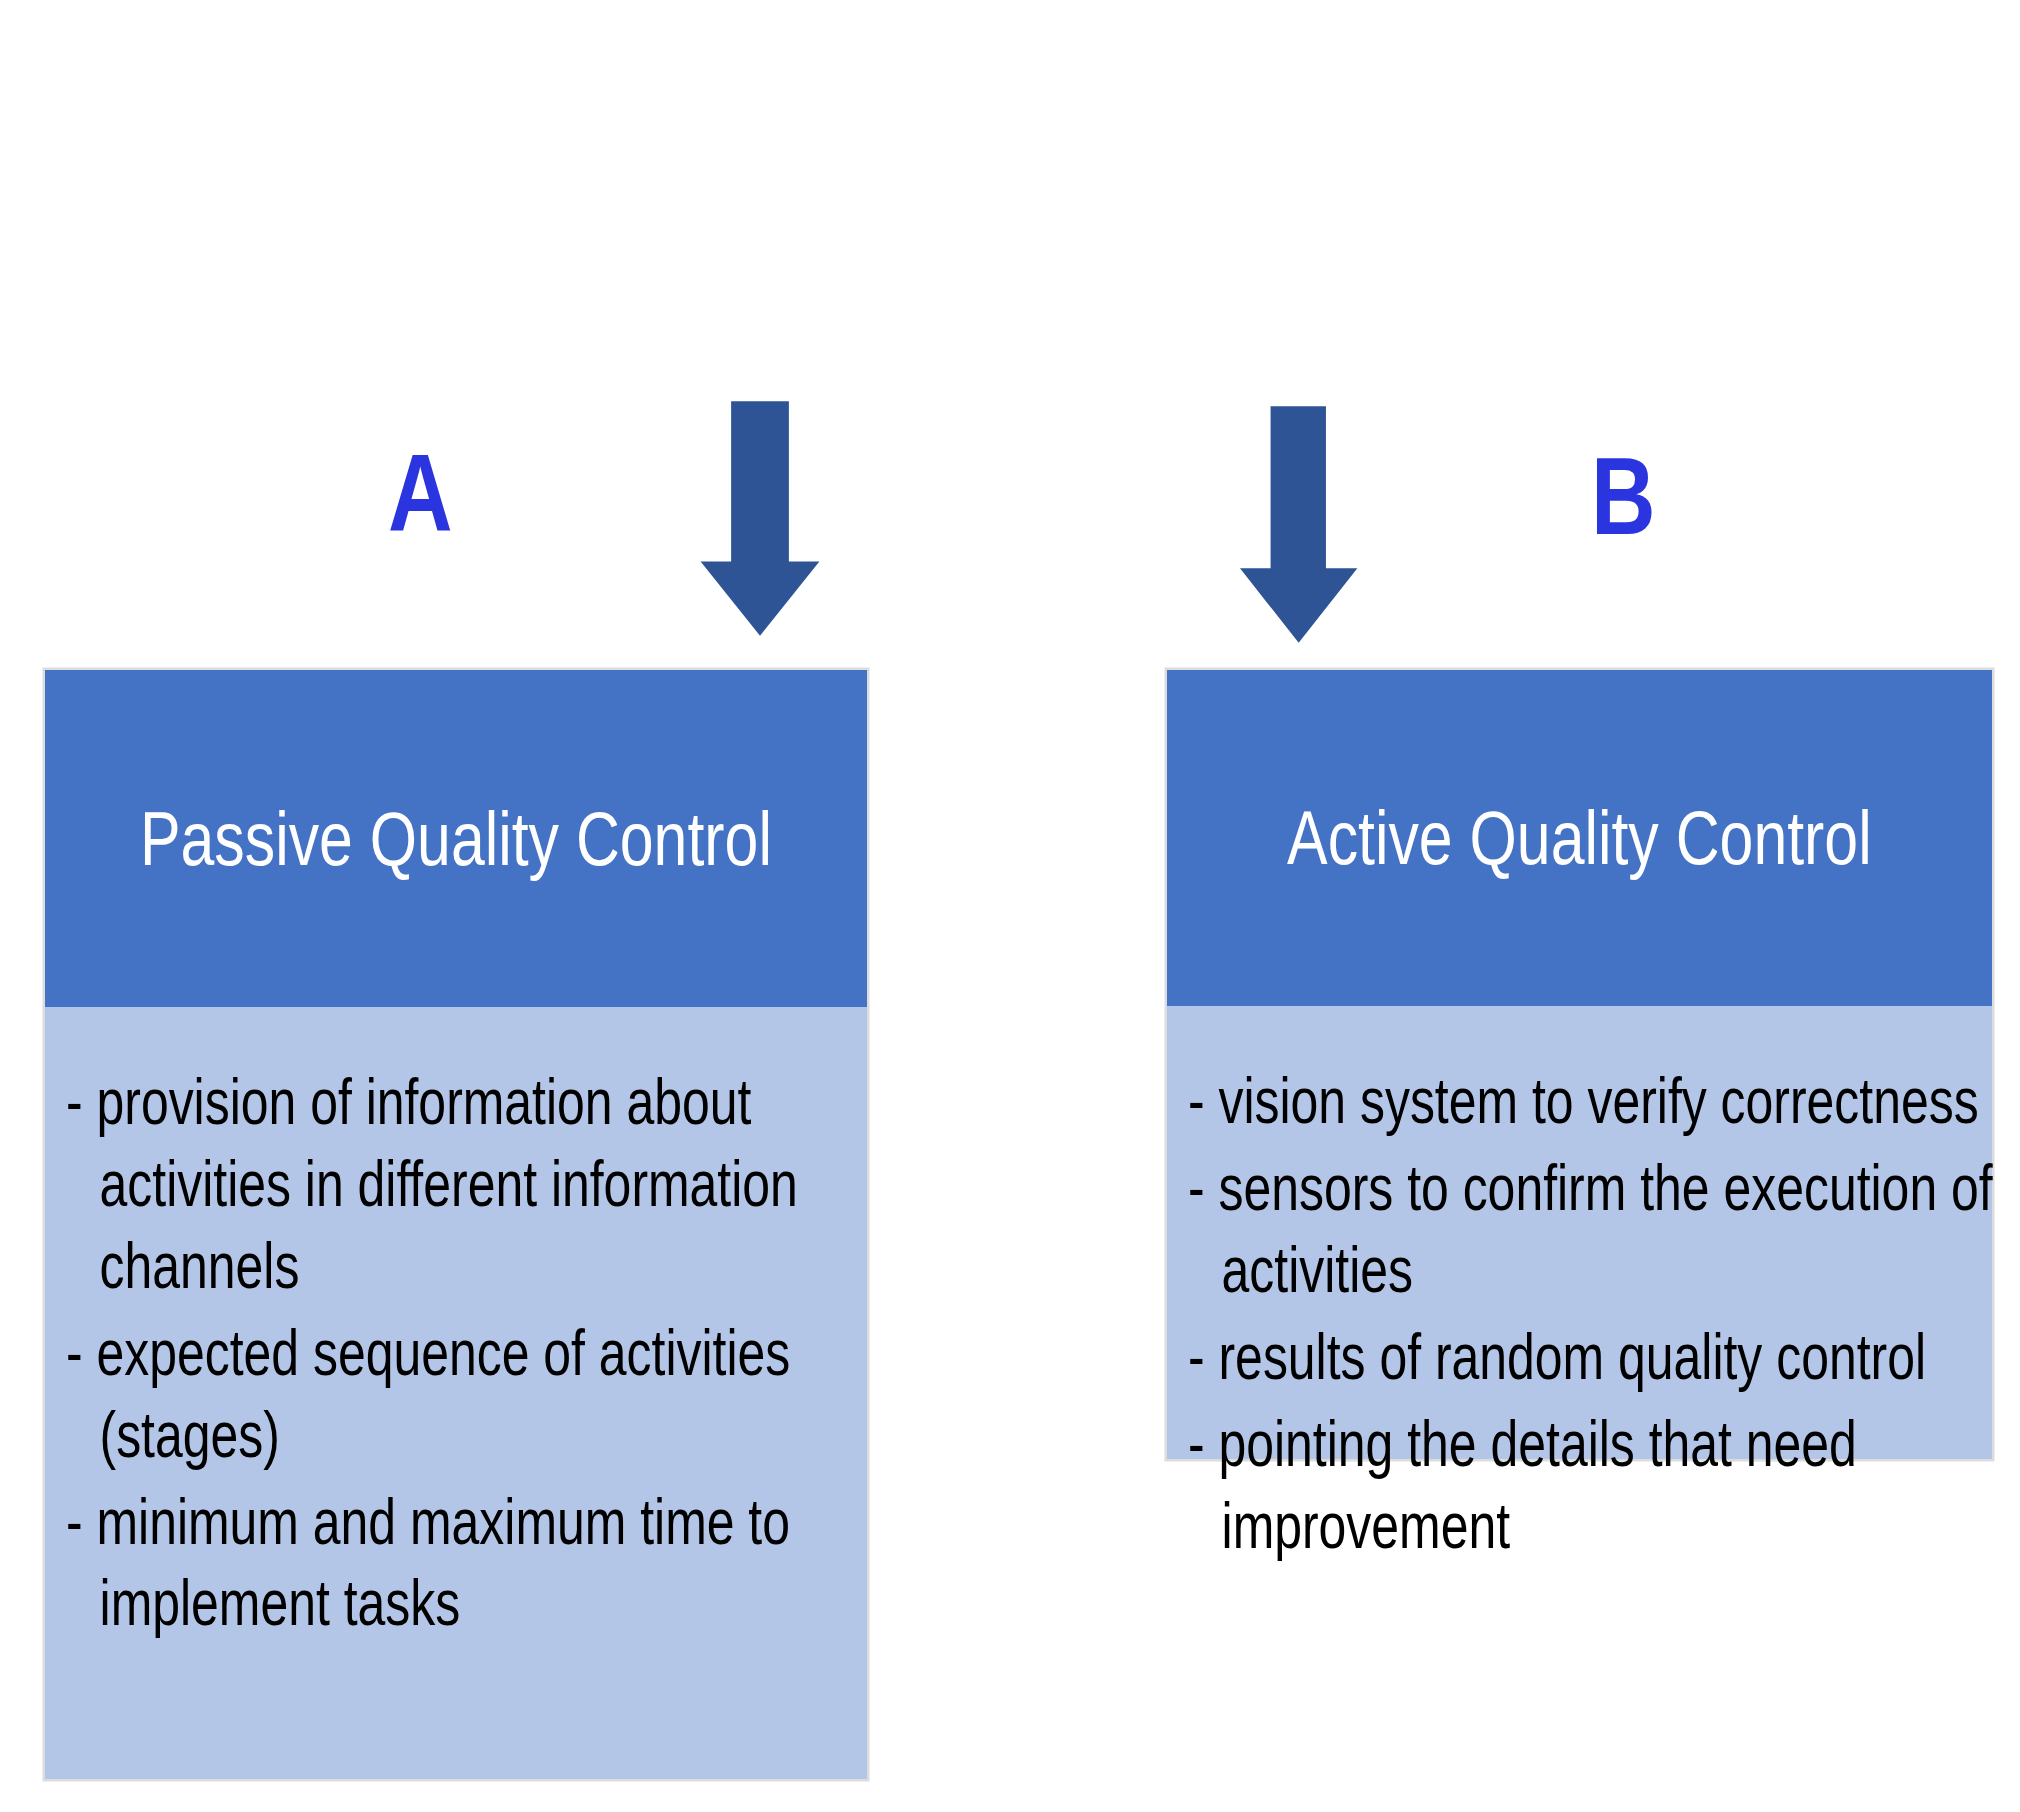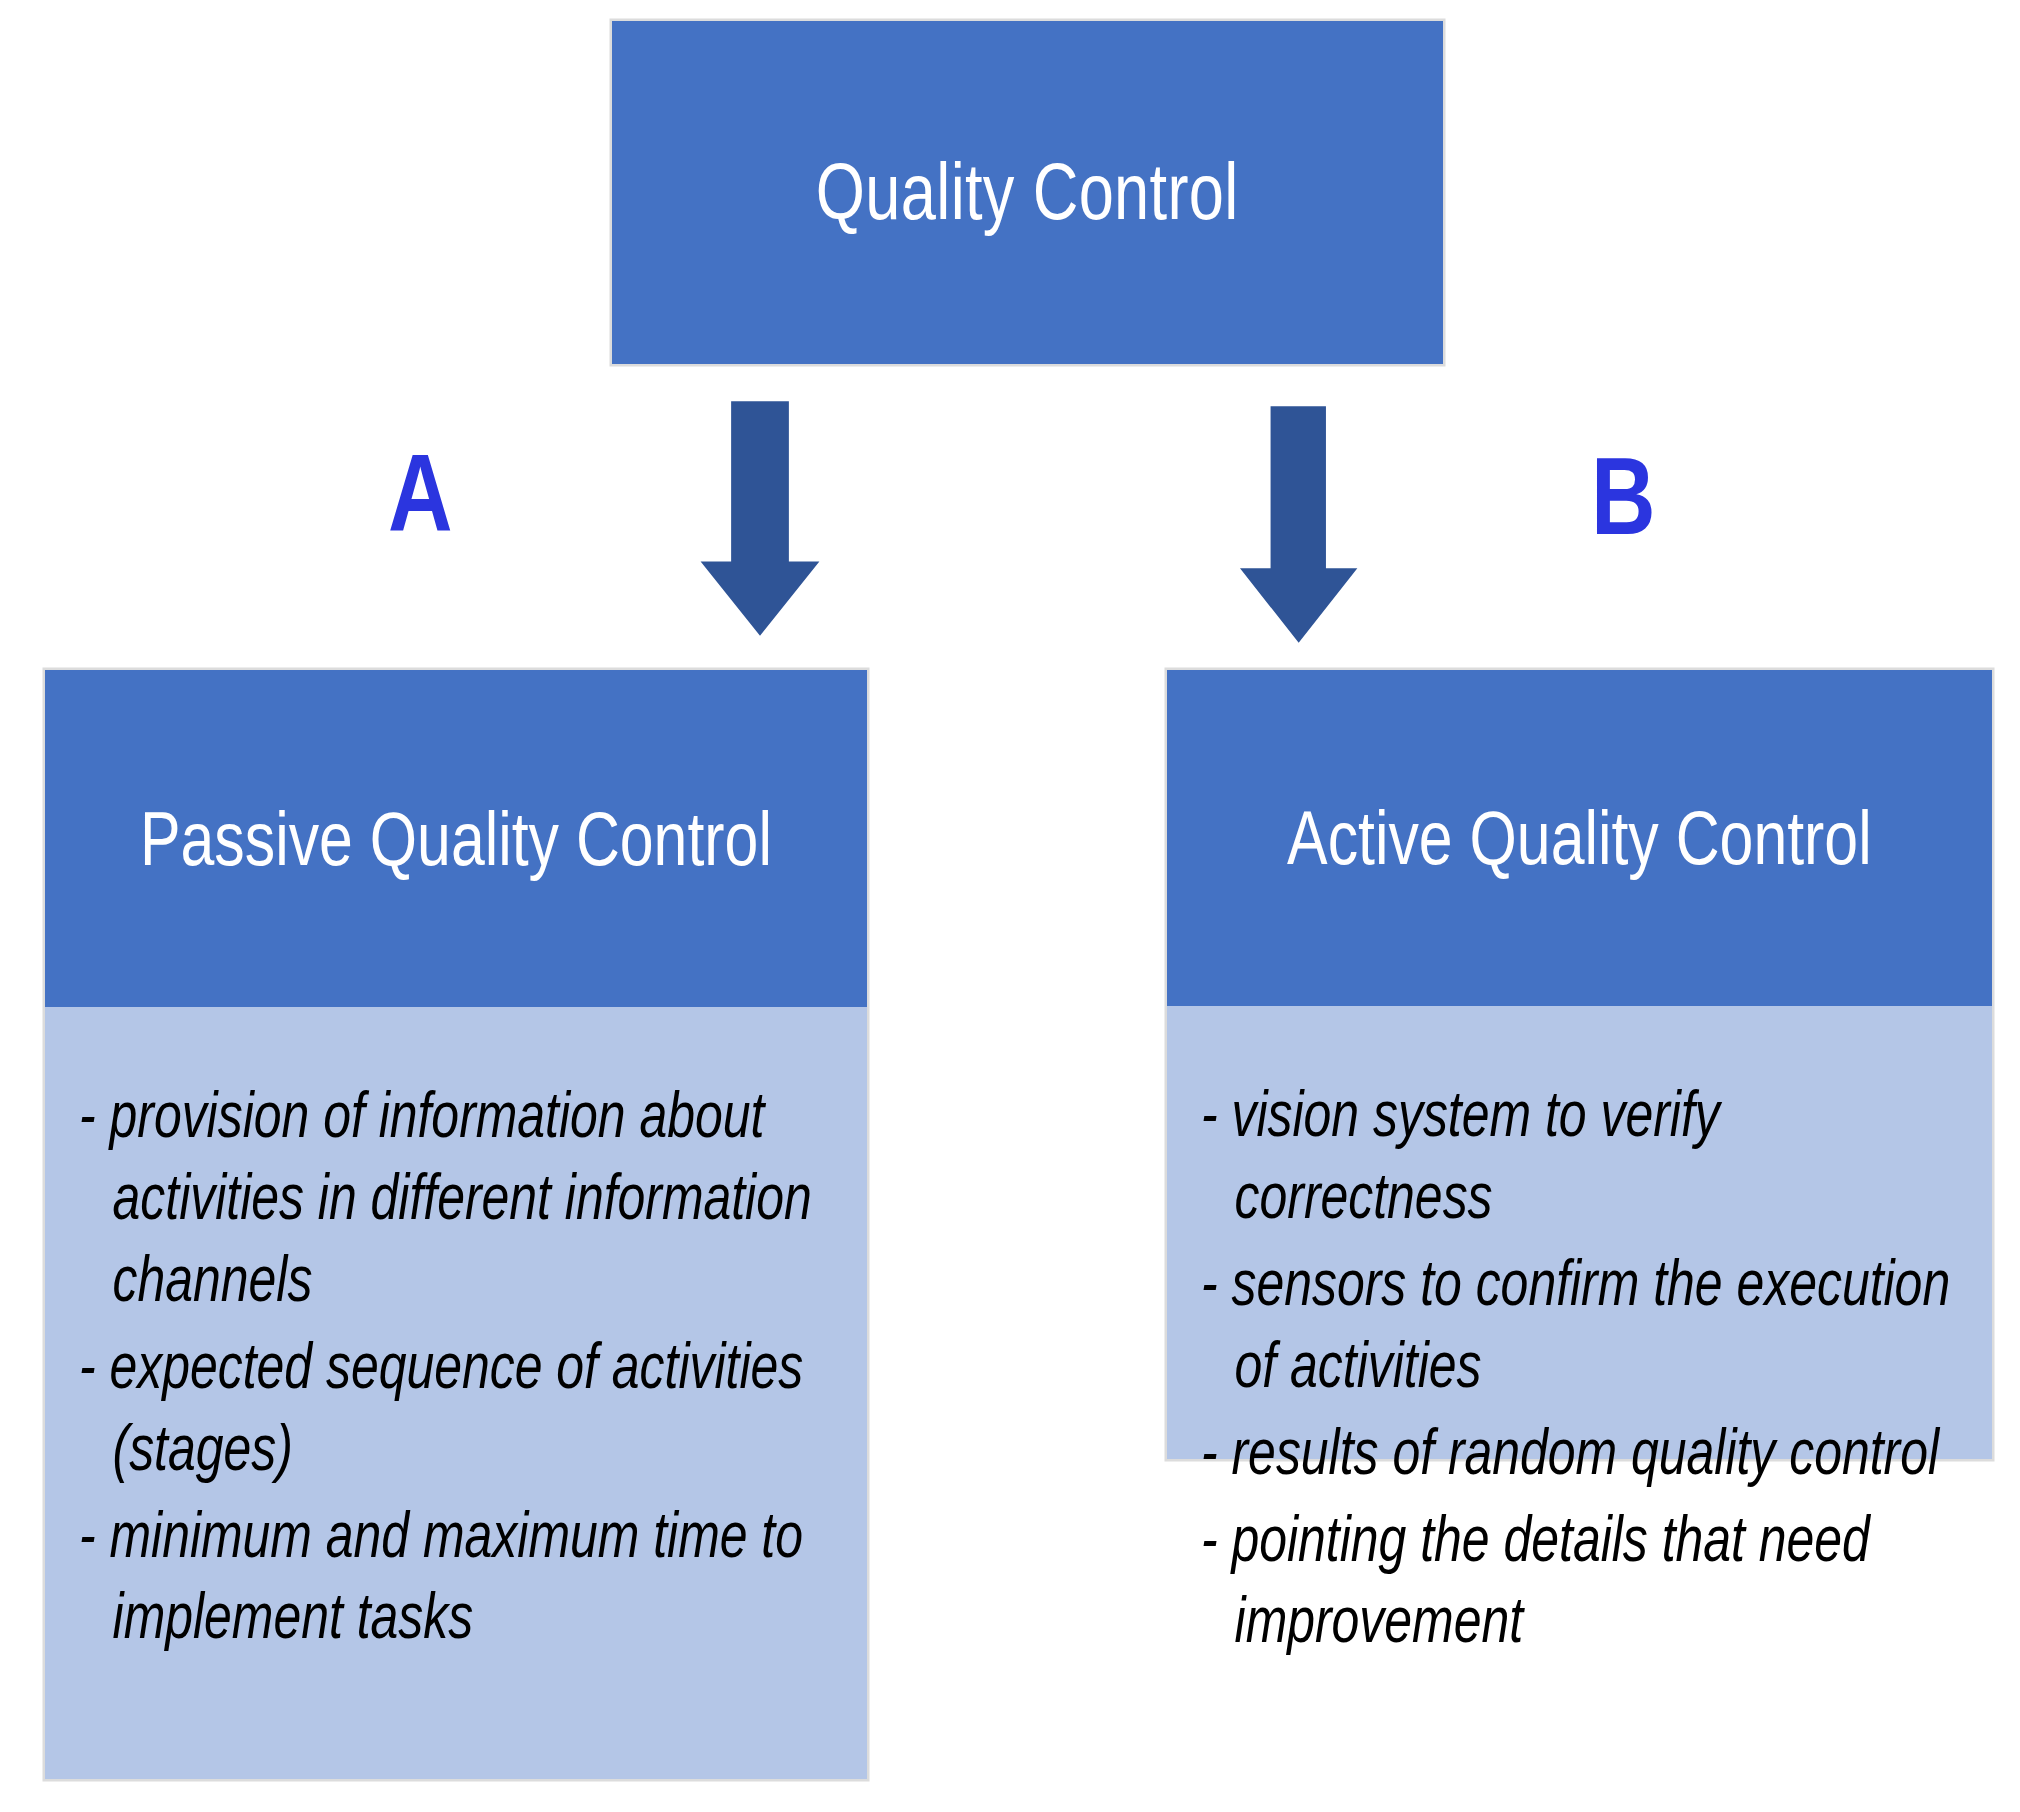--- a/index.html
+++ b/index.html
@@ -92,45 +92,41 @@
 
   .card-body {
     background: #B4C6E7;
     height: calc(100% - 337px);
     padding: 51px 21.5px 16.5px 16.5px;
     box-sizing: border-box;
   }
   #card-active .card-body { height: calc(100% - 336px); }
 
   .bullet-list {
-    margin: 17px;
+    margin: 4px;
     padding: 0;
     list-style: none;
-    font-style: italic;
   }
   .bullet-item {
     color: #000000;
     font-size: 64px;
     line-height: 1.28;
     margin: 0 0 5px 0;
     padding-left: 43px;
     text-indent: -43px;
     transform: scaleX(0.78);
     transform-origin: left center;
     width: 128%;
   }
 </style>
 </head>
 <body>
 
 <div id="canvas">
 
-  <div class="node-root">
-    <span class="node-root-label">Quality Control</span>
-  </div>
 
   <div class="branch-letter" id="letter-a">A</div>
 
   <div class="branch-letter" id="letter-b">B</div>
 
   <svg class="arrow-down" id="arrow-a" viewBox="0 0 160 292">
     <polygon points="45,4 115,4 115,198 152,198 80,288 8,198 45,198" fill="#2F5496"></polygon>
   </svg>
 
   <svg class="arrow-down" id="arrow-b" viewBox="0 0 156 294">

